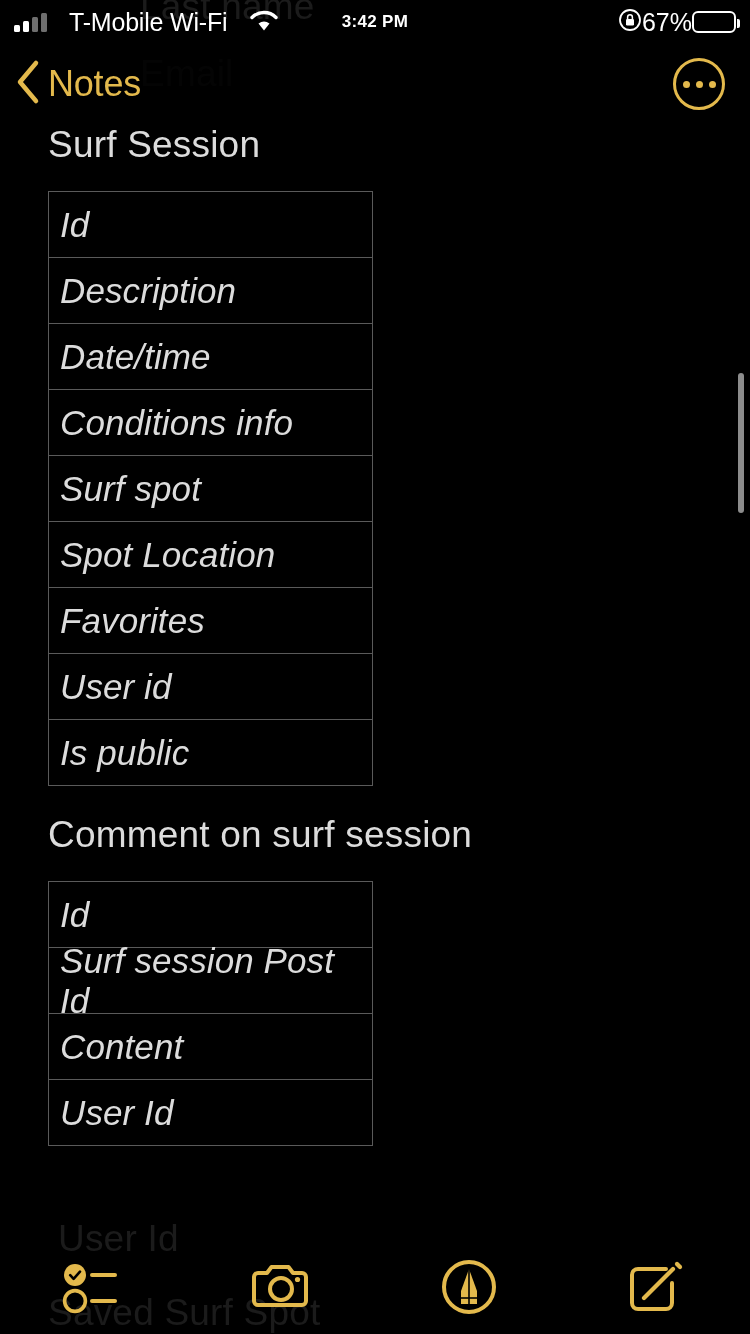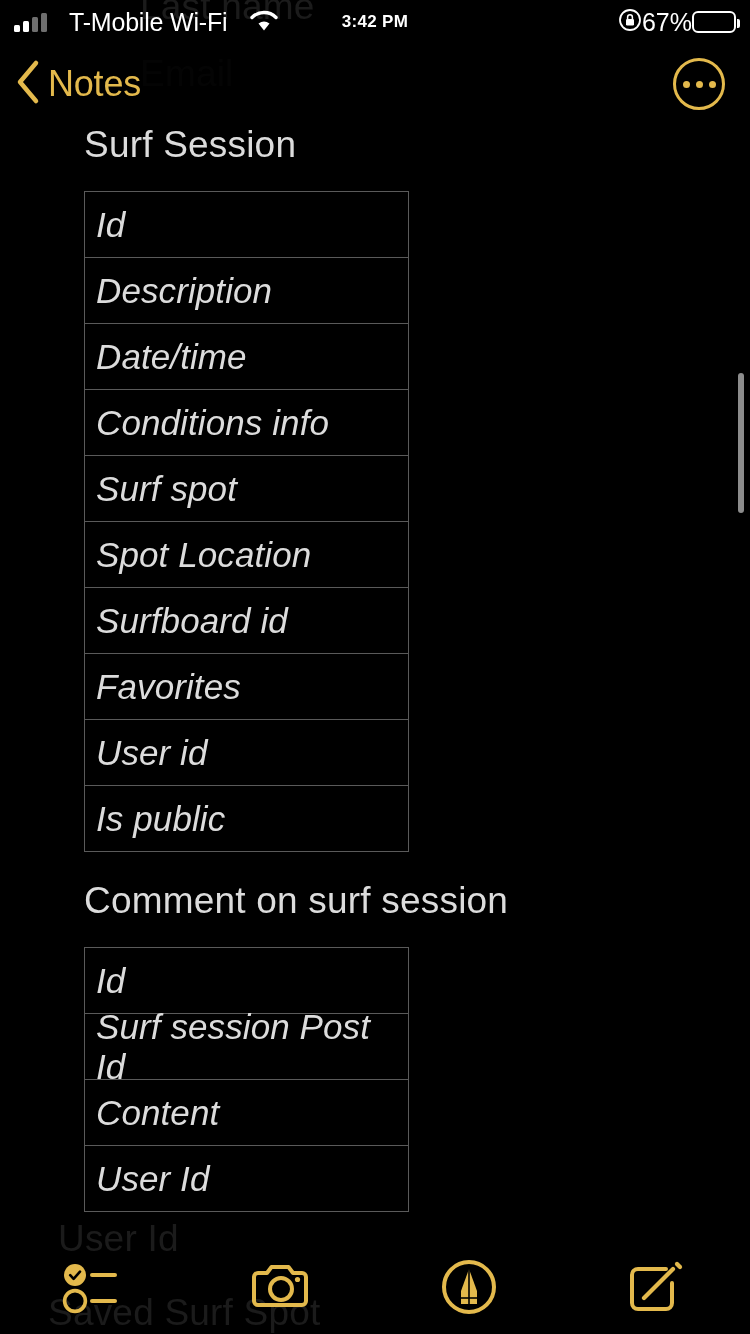--- a/index.html
+++ b/index.html
@@ -67,21 +67,21 @@
     position:absolute; right:25px; top:50%; transform:translateY(-50%);
     width:52px; height:52px; border:3px solid #E3B94C; border-radius:50%;
     display:flex; align-items:center; justify-content:center; gap:6px;
     cursor:pointer;
   }
   .more span { width:7px; height:7px; background:#E3B94C; border-radius:50%; }
 
   
   .note {
     position:absolute; left:0; top:124px; width:750px; height:1150px;
-    z-index:10; overflow:hidden;padding-left:36px;
+    z-index:10; overflow:hidden;
   }
   .section-title {
     color:#DCDCDC; font-size:37px; letter-spacing:.2px;
     padding-left:48px; margin-bottom:25px;
   }
   .tbl {
     border:1px solid #5a5a5a; border-bottom:none;
     margin-left:48px; width:325px; margin-bottom:28px;
   }
   .tbl .row {
@@ -182,23 +182,20 @@
           <div class="row">
             <span>Conditions info</span>
           </div>
           <div class="row">
             <span>Surf spot</span>
           </div>
           <div class="row">
             <span>Spot Location</span>
           </div>
           <div class="row">
-            <span>Surfboard id</span>
-          </div>
-          <div class="row">
             <span>Favorites</span>
           </div>
           <div class="row">
             <span>User id</span>
           </div>
           <div class="row">
             <span>Is public</span>
           </div>
         </div>
         <div class="section-title">Comment on surf session</div>

